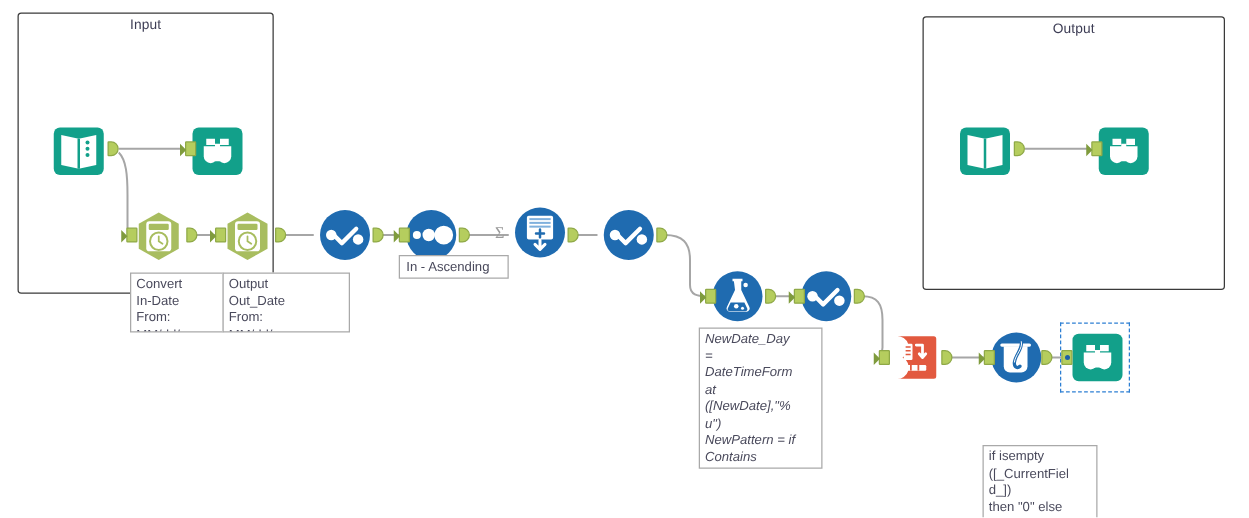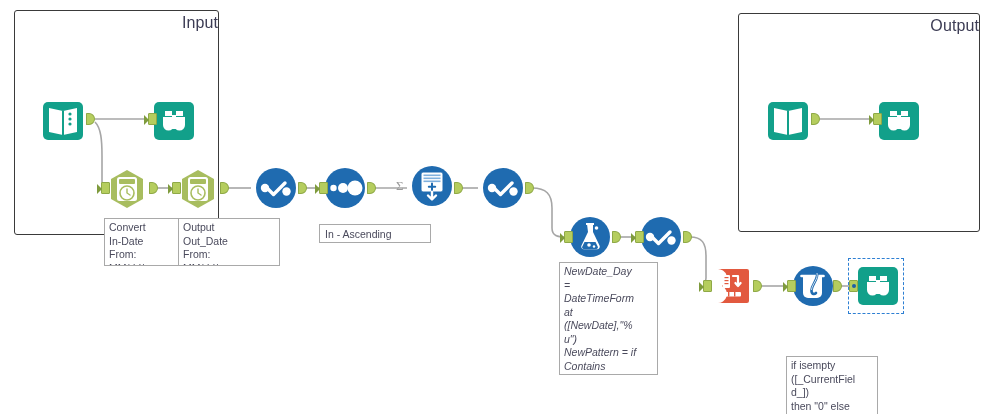--- a/index.html
+++ b/index.html
@@ -20,22 +20,22 @@
   .container-box {
     position: absolute;
     border: 1.4px solid #3a3a3a;
     border-radius: 3px;
     background: #ffffff;
     box-sizing: border-box;
   }
   .container-title {
     position: absolute;
     top: 3px; left: 0; right: 0;
-    text-align: right;
-    font-size: 16px;
+    text-align: center;
+    font-size: 11px;
     color: #3c3c54;
     font-family: "Liberation Sans", sans-serif;
     letter-spacing: .1px;
   }
 
   
   .tool {
     position: absolute;
     width: 44px; height: 44px;
     box-sizing: border-box;
@@ -389,21 +389,21 @@
   <div class="anchor in" style="left:873px; top:113px;"></div>
 
   <div class="annotation" style="left:104px; top:218px; width:75px; height:48px;">Convert In-Date
 From:
 MM/dd/yyyy</div>
 
   <div class="annotation" style="left:178px; top:218px; width:102px; height:48px;">Output Out_Date
 From:
 MM/dd/yyyy</div>
 
-  <div class="annotation single" style="left:319px; top:224px; width:112px; height:19px;">In - Ascending</div>
+  <div class="annotation single" style="left:319px; top:204px; width:88px; height:19px;">In - Ascending</div>
 
   <div class="annotation" style="left:559px; top:262px; width:99px; height:113px;font-style:italic;">NewDate_Day =
 DateTimeFormat
 ([NewDate],"%
 u")
 NewPattern = if
 Contains
 ([Pattern],...</div>
 
   <div class="annotation" style="left:786px; top:312px; width:92px; height:82px;margin-top:44px;">if isempty

